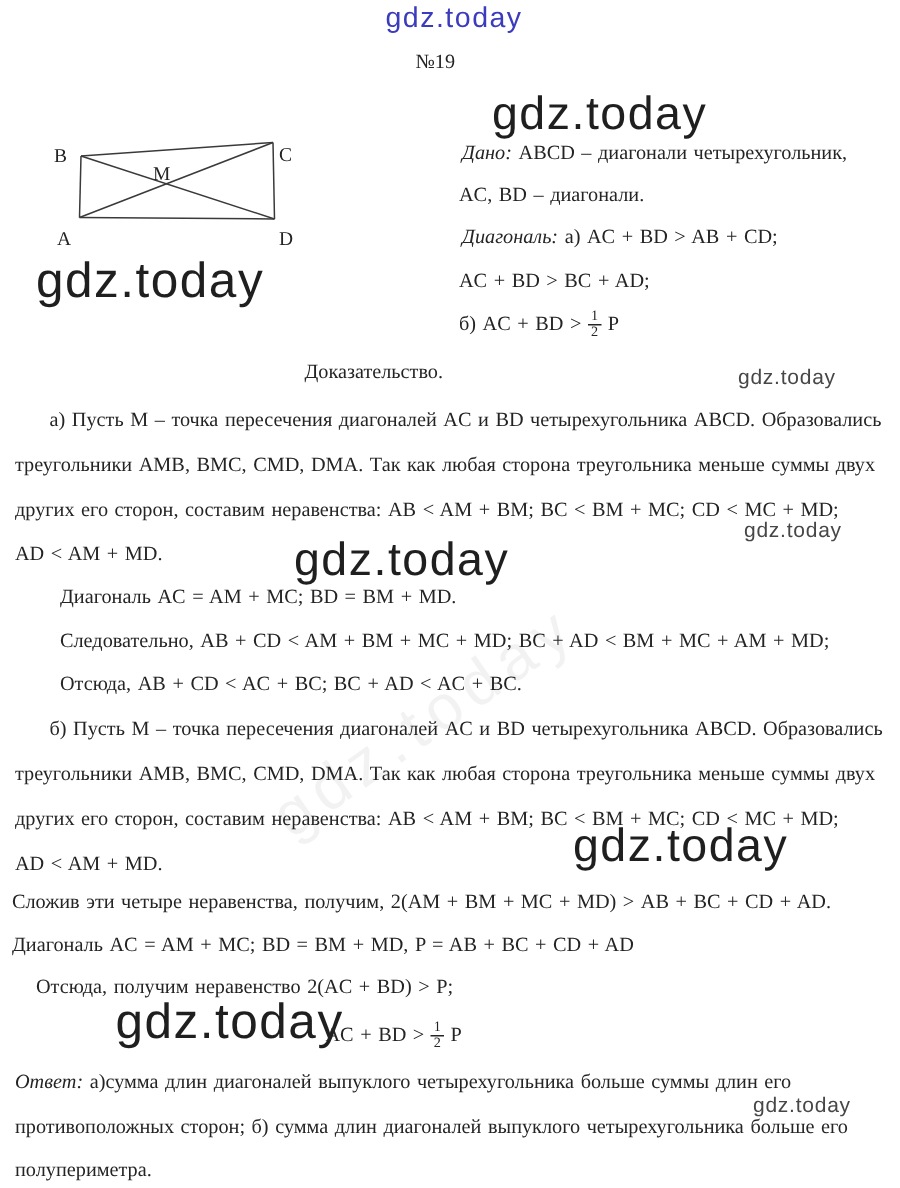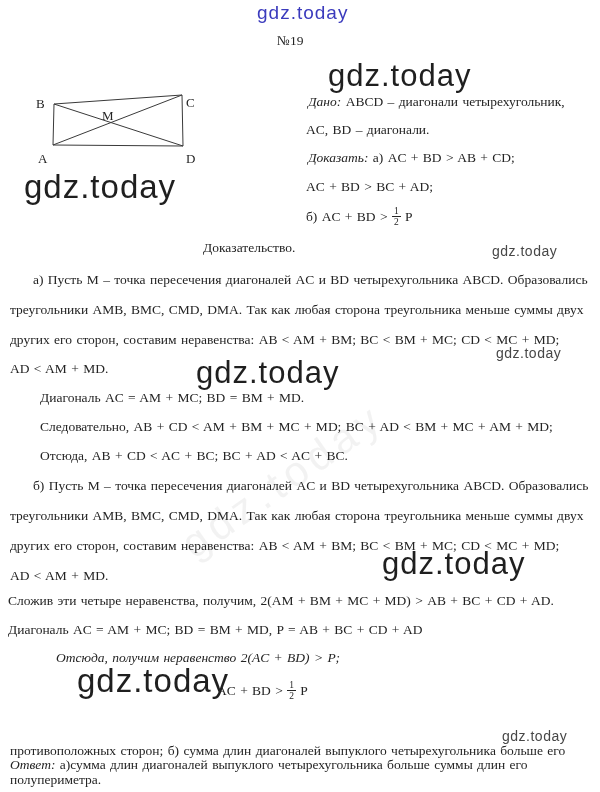--- a/index.html
+++ b/index.html
@@ -68,21 +68,21 @@
   <line x1="24" y1="16" x2="153" y2="58"></line>
   <text x="6" y="20">B</text>
   <text x="156" y="19">C</text>
   <text x="8" y="75">A</text>
   <text x="156" y="75">D</text>
   <text x="72" y="32">M</text>
 </svg>
 
 <div class="abs body-text" style="left:308px;top:94px;"><i>Дано:</i><span> ABCD – диагонали четырехугольник,</span></div>
 <div class="abs body-text" style="left:306px;top:122px;">AC, BD – диагонали.</div>
-<div class="abs body-text" style="left:308px;top:150px;"><i>Доказать:</i><span> а) AC + BD &gt; AB + CD;</span></div>
+<div class="abs body-text" style="left:308px;top:150px;"><i>Диагональ:</i><span> а) AC + BD &gt; AB + CD;</span></div>
 <div class="abs body-text" style="left:306px;top:179px;">AC + BD &gt; BC + AD;</div>
 <div class="abs body-text" style="left:306px;top:206px;"><span>б) AC + BD &gt; </span><span class="frac"><span class="num">1</span><span class="den">2</span></span><span> P</span></div>
 
 <div class="abs wm wm-big" style="left:24px;top:168px;font-size:33px;">gdz.today</div>
 
 <div class="abs body-text heading-italic" style="left:203px;top:240px;">Доказательство.</div>
 <div class="abs wm wm-small" style="left:492px;top:243px;">gdz.today</div>
 
 <div class="abs body-text" style="left:33px;top:272px;">а) Пусть M – точка пересечения диагоналей AC и BD четырехугольника ABCD. Образовались</div>
 <div class="abs body-text" style="left:10px;top:302px;">треугольники AMB, BMC, CMD, DMA. Так как любая сторона треугольника меньше суммы двух</div>
@@ -94,21 +94,21 @@
 <div class="abs body-text" style="left:40px;top:419px;">Следовательно, AB + CD &lt; AM + BM + MC + MD; BC + AD &lt; BM + MC + AM + MD;</div>
 <div class="abs body-text" style="left:40px;top:448px;">Отсюда, AB + CD &lt; AC + BC; BC + AD &lt; AC + BC.</div>
 
 <div class="abs body-text" style="left:33px;top:478px;">б) Пусть M – точка пересечения диагоналей AC и BD четырехугольника ABCD. Образовались</div>
 <div class="abs body-text" style="left:10px;top:508px;">треугольники AMB, BMC, CMD, DMA. Так как любая сторона треугольника меньше суммы двух</div>
 <div class="abs body-text" style="left:10px;top:538px;">других его сторон, составим неравенства: AB &lt; AM + BM; BC &lt; BM + MC; CD &lt; MC + MD;</div>
 <div class="abs wm wm-big" style="left:382px;top:546px;">gdz.today</div>
 <div class="abs body-text" style="left:10px;top:568px;">AD &lt; AM + MD.</div>
 <div class="abs body-text" style="left:8px;top:593px;">Сложив эти четыре неравенства, получим, 2(AM + BM + MC + MD) &gt; AB + BC + CD + AD.</div>
 <div class="abs body-text" style="left:8px;top:622px;">Диагональ AC = AM + MC; BD = BM + MD, P = AB + BC + CD + AD</div>
-<div class="abs body-text" style="left:56px;top:650px;font-style:italic;">Отсюда, получим неравенство 2(AC + BD) &gt; P;</div>
+<div class="abs body-text" style="left:24px;top:650px;">Отсюда, получим неравенство 2(AC + BD) &gt; P;</div>
 
 <div class="abs wm wm-big" style="left:77px;top:662px;font-size:33px;">gdz.today</div>
 <div class="abs body-text" style="left:217px;top:680px;"><span>AC + BD &gt; </span><span class="frac"><span class="num">1</span><span class="den">2</span></span><span> P</span></div>
 
-<div class="abs body-text" style="left:10px;top:713px;margin-top:44px;"><i>Ответ:</i><span> а)сумма длин диагоналей выпуклого четырехугольника больше суммы длин его</span></div>
+<div class="abs body-text" style="left:10px;top:713px;"><i>Ответ:</i><span> а)сумма длин диагоналей выпуклого четырехугольника больше суммы длин его</span></div>
 <div class="abs wm wm-small" style="left:502px;top:728px;">gdz.today</div>
 <div class="abs body-text" style="left:10px;top:743px;font-family:Liberation Serif, serif;">противоположных сторон; б) сумма длин диагоналей выпуклого четырехугольника больше его</div>
 <div class="abs body-text" style="left:10px;top:772px;text-align:center;">полупериметра.</div>
 
 </body></html>

